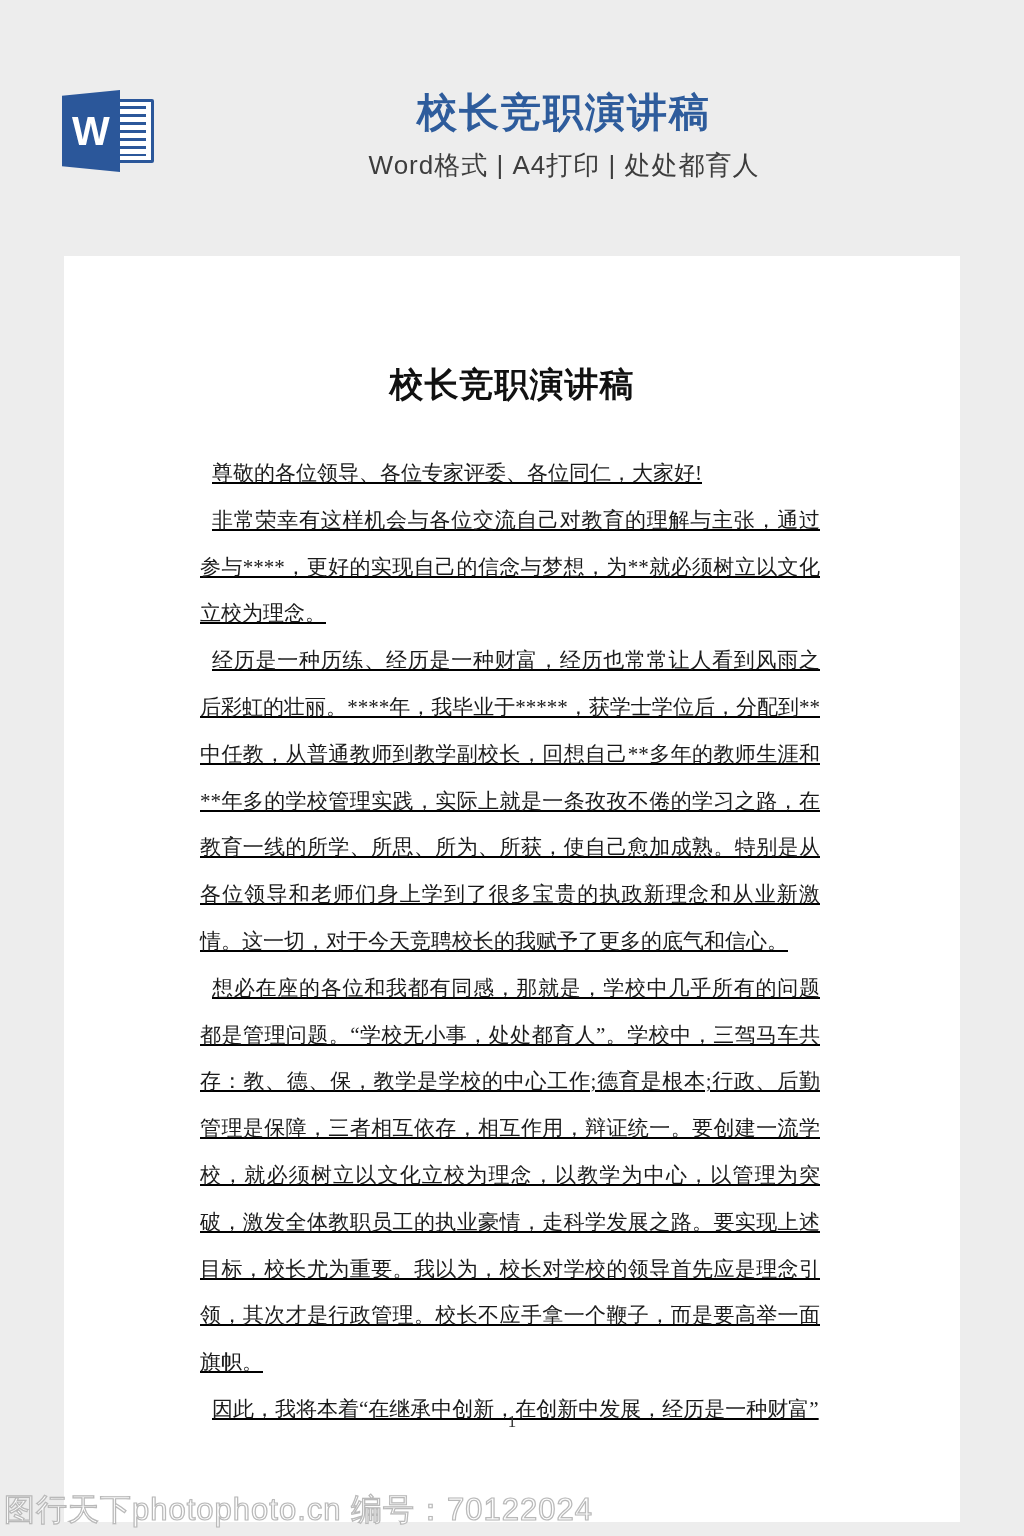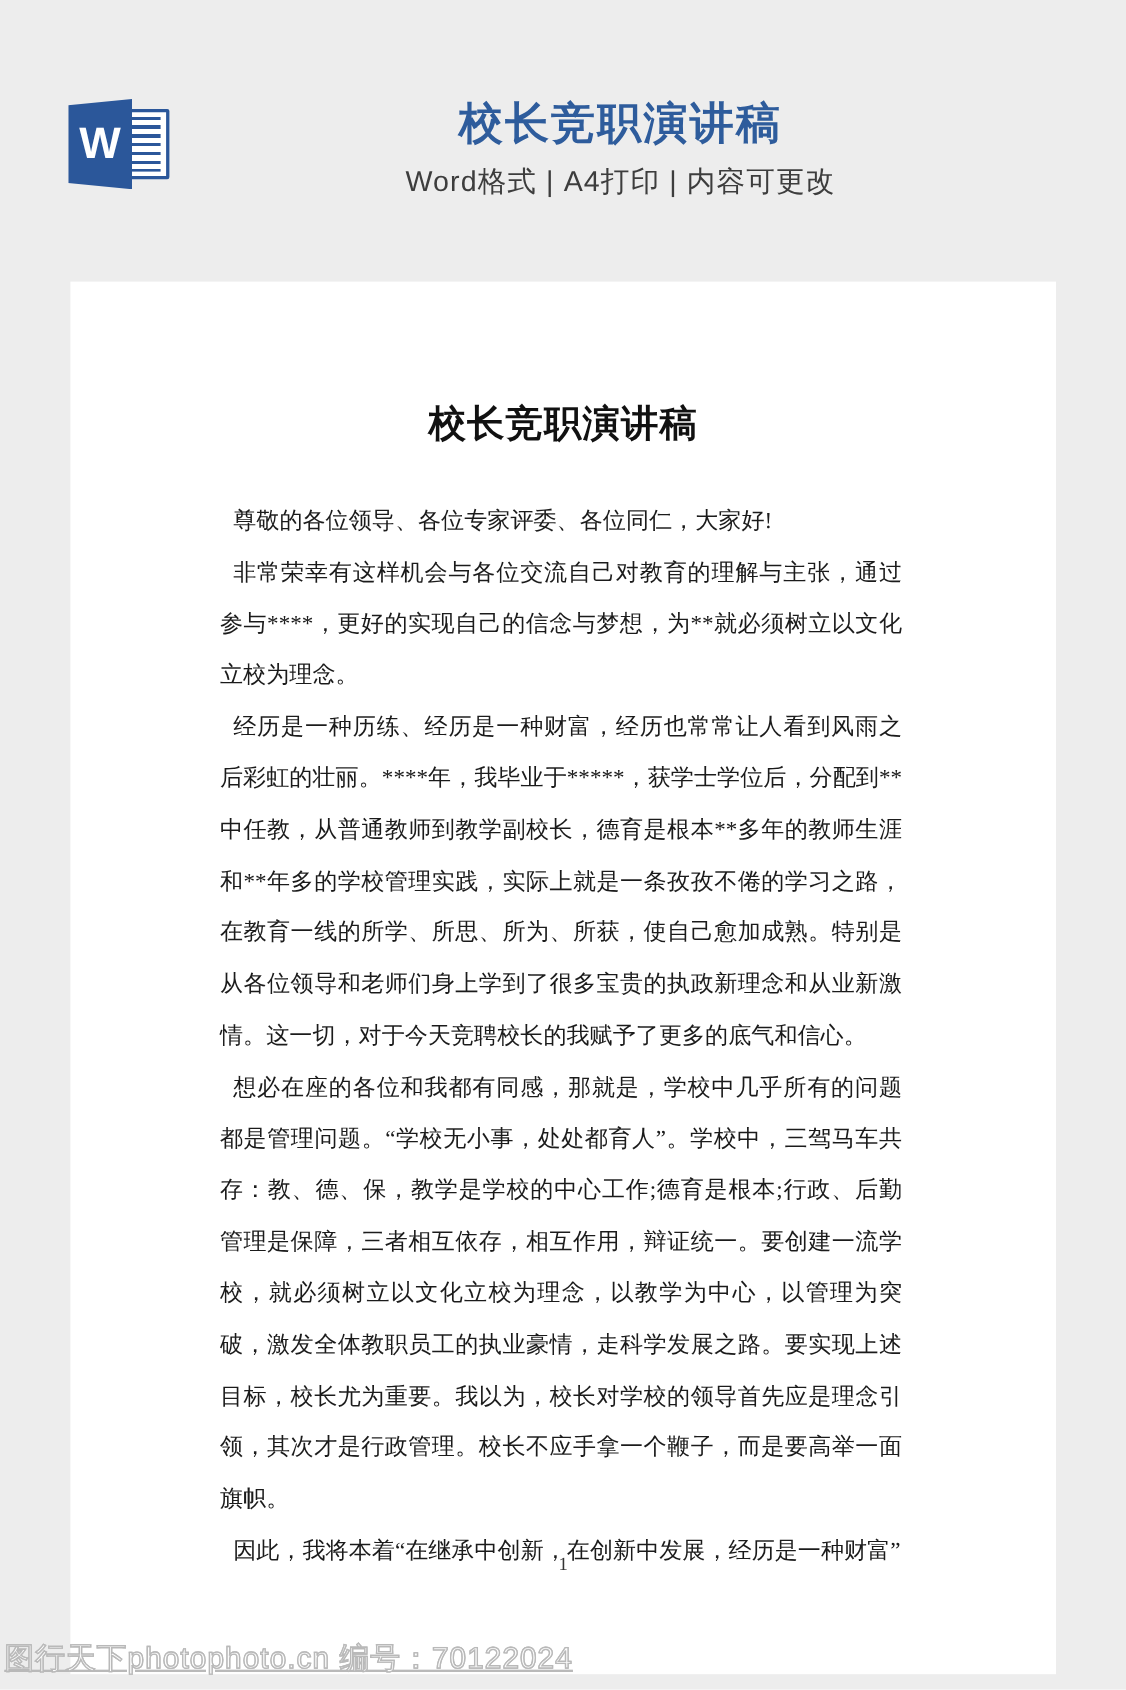--- a/index.html
+++ b/index.html
@@ -47,65 +47,64 @@
   
   .page {
     position:absolute; left:64px; top:256px; width:896px; height:1266px;
     background:#ffffff;
   }
   .doc-title {
     padding-top:106px; text-align:center;
     font-family:"Liberation Serif", serif;
     font-size:34px; font-weight:bold; color:#111; letter-spacing:1px;
   }
-  .doc-body { margin:42px 140px 0 136px; }
+  .doc-body { margin:42px 140px 0 136px;text-decoration:underline; }
   .doc-body p {
     font-family:"Liberation Serif", serif;
     font-size:21px; line-height:46.8px; color:#1b1b1b;
     text-align:justify; text-indent:12px;
   }
   .page-number {
     position:absolute; left:0; right:0; bottom:90px; text-align:center;
     font-family:"Liberation Serif", serif;
     font-size:17px; color:#333;
   }
 
   
   .watermark {
     position:absolute; left:4px; top:1489px;
-    font-size:27px; letter-spacing:1px; white-space:nowrap;
+    font-size:31px; letter-spacing:1px; white-space:nowrap;
     color:#fdfdfd;
     -webkit-text-stroke:1.2px #b9b9b9;
     text-shadow:0 0 1px #c4c4c4;
-    text-decoration:underline;
   }
 </style>
 </head>
 <body>
 
 <div class="header">
   <div class="word-icon">
     <div class="doc-sheet">
       <div class="doc-lines"></div>
     </div>
     <div class="slab">
       <span>W</span>
     </div>
   </div>
   <div class="header-text">
     <div class="header-title">校长竞职演讲稿</div>
-    <div class="header-subtitle">Word格式 | A4打印 | 内容可更改</div>
+    <div class="header-subtitle">Word格式 | A4打印 | 处处都育人</div>
   </div>
 </div>
 
 <div class="page">
   <div class="doc-title">校长竞职演讲稿</div>
   <div class="doc-body">
     <p>尊敬的各位领导、各位专家评委、各位同仁，大家好!</p>
     <p>非常荣幸有这样机会与各位交流自己对教育的理解与主张，通过参与****，更好的实现自己的信念与梦想，为**就必须树立以文化立校为理念。</p>
-    <p>经历是一种历练、经历是一种财富，经历也常常让人看到风雨之后彩虹的壮丽。****年，我毕业于*****，获学士学位后，分配到**中任教，从普通教师到教学副校长，德育是根本**多年的教师生涯和**年多的学校管理实践，实际上就是一条孜孜不倦的学习之路，在教育一线的所学、所思、所为、所获，使自己愈加成熟。特别是从各位领导和老师们身上学到了很多宝贵的执政新理念和从业新激情。这一切，对于今天竞聘校长的我赋予了更多的底气和信心。</p>
+    <p>经历是一种历练、经历是一种财富，经历也常常让人看到风雨之后彩虹的壮丽。****年，我毕业于*****，获学士学位后，分配到**中任教，从普通教师到教学副校长，回想自己**多年的教师生涯和**年多的学校管理实践，实际上就是一条孜孜不倦的学习之路，在教育一线的所学、所思、所为、所获，使自己愈加成熟。特别是从各位领导和老师们身上学到了很多宝贵的执政新理念和从业新激情。这一切，对于今天竞聘校长的我赋予了更多的底气和信心。</p>
     <p>想必在座的各位和我都有同感，那就是，学校中几乎所有的问题都是管理问题。“学校无小事，处处都育人”。学校中，三驾马车共存：教、德、保，教学是学校的中心工作;德育是根本;行政、后勤管理是保障，三者相互依存，相互作用，辩证统一。要创建一流学校，就必须树立以文化立校为理念，以教学为中心，以管理为突破，激发全体教职员工的执业豪情，走科学发展之路。要实现上述目标，校长尤为重要。我以为，校长对学校的领导首先应是理念引领，其次才是行政管理。校长不应手拿一个鞭子，而是要高举一面旗帜。</p>
     <p>因此，我将本着“在继承中创新，在创新中发展，经历是一种财富”</p>
   </div>
   <div class="page-number">1</div>
 </div>
 
 <div class="watermark">图行天下photophoto.cn 编号：70122024</div>
 
 </body></html>

